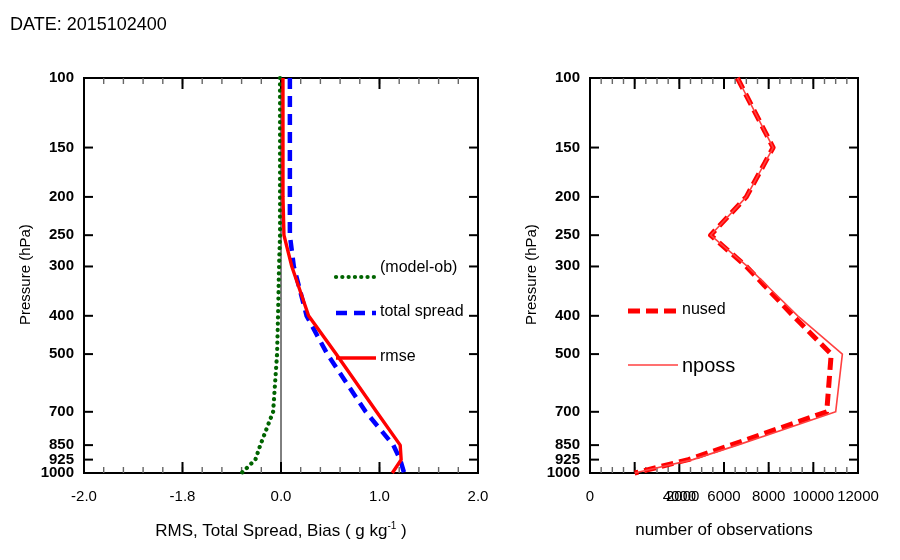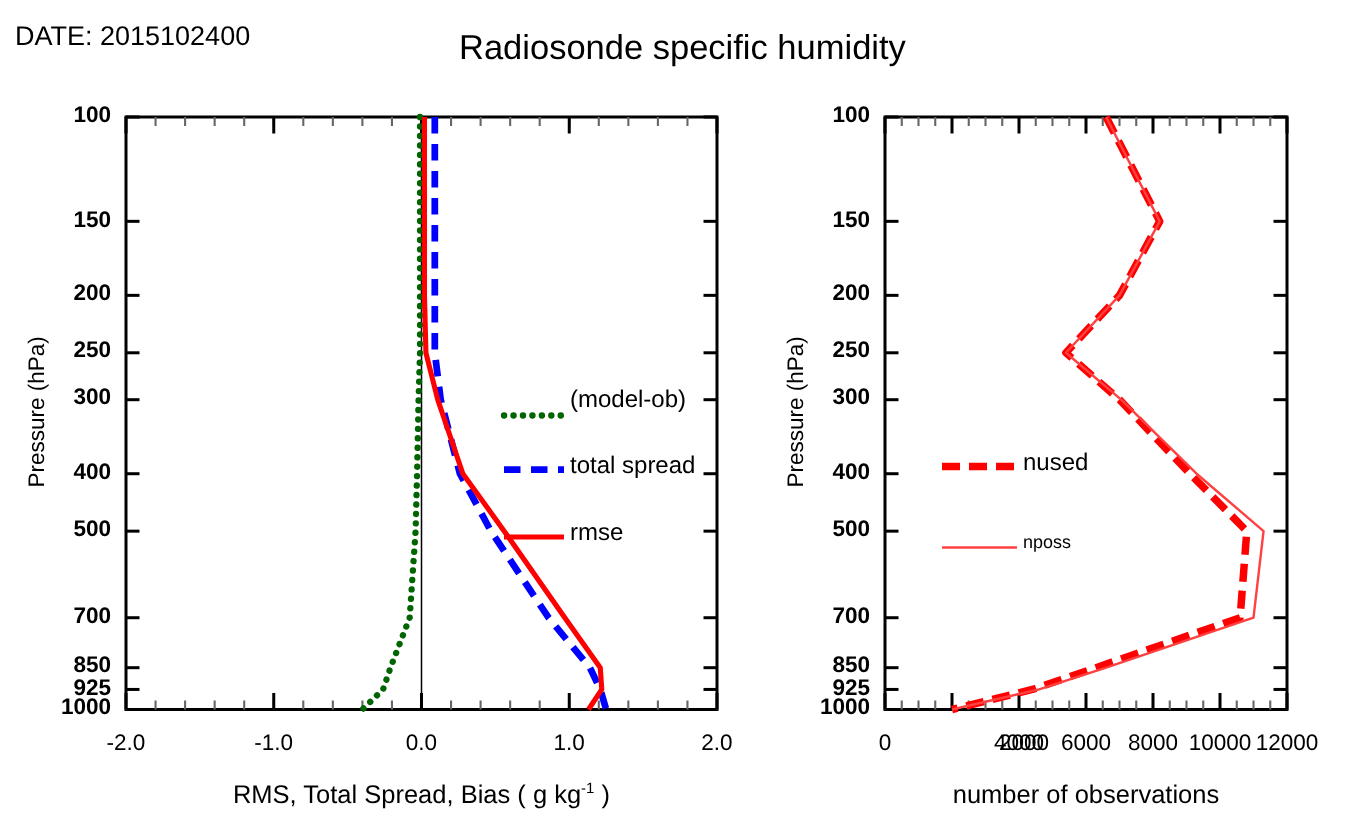--- a/index.html
+++ b/index.html
@@ -14,21 +14,20 @@
   .ytick-lab{text-align:right;font-weight:bold;}
   svg{position:absolute;left:0;top:0;overflow:visible;}
   .sup{font-size:10px;vertical-align:super;}
 </style>
 </head>
 <body>
 
 <div id="root">
 
   <div class="txt" id="date-label">DATE: 2015102400</div>
-  <div class="txt" id="main-title">Radiosonde specific humidity</div>
 
   <div class="ylab-rot" id="ylab-left" style="left:16px;top:325px;">Pressure (hPa)</div>
   <div class="ylab-rot" id="ylab-right" style="left:522px;top:325px;">Pressure (hPa)</div>
 
   <div class="axis-title" id="xlab-left" style="left:84px;top:520px;width:394px;">
     <span>RMS, Total Spread, Bias ( g kg</span><span class="sup">-1</span><span> )</span>
   </div>
 
   <div class="axis-title" id="xlab-right" style="left:590px;top:520px;width:268px;">number of observations</div>
 
@@ -225,30 +224,30 @@
       <div class="tick-lab ytick-lab" style="left: 534px; top: 186.907px; width: 46px; text-align: right;">200</div>
       <div class="tick-lab ytick-lab" style="left: 534px; top: 225.186px; width: 46px; text-align: right;">250</div>
       <div class="tick-lab ytick-lab" style="left: 534px; top: 256.463px; width: 46px; text-align: right;">300</div>
       <div class="tick-lab ytick-lab" style="left: 534px; top: 305.814px; width: 46px; text-align: right;">400</div>
       <div class="tick-lab ytick-lab" style="left: 534px; top: 344.093px; width: 46px; text-align: right;">500</div>
       <div class="tick-lab ytick-lab" style="left: 534px; top: 401.814px; width: 46px; text-align: right;">700</div>
       <div class="tick-lab ytick-lab" style="left: 534px; top: 435.12px; width: 46px; text-align: right;">850</div>
       <div class="tick-lab ytick-lab" style="left: 534px; top: 449.626px; width: 46px; text-align: right;">925</div>
       <div class="tick-lab ytick-lab" style="left: 534px; top: 463px; width: 46px; text-align: right;">1000</div>
       <div class="tick-lab" style="left: 84px; top: 487px; transform: translateX(-50%); text-align: center;">-2.0</div>
-      <div class="tick-lab" style="left: 182.5px; top: 487px; transform: translateX(-50%);">-1.0</div>
+      <div class="tick-lab" style="left: 182.5px; top: 487px; transform: translateX(-50%);">-1.8</div>
       <div class="tick-lab" style="left: 273px; top: 487px; transform: translateX(-50%); padding-left: 16px;">0.0</div>
       <div class="tick-lab" style="left: 379.5px; top: 487px; transform: translateX(-50%);">1.0</div>
       <div class="tick-lab" style="left: 478px; top: 487px; transform: translateX(-50%);">2.0</div>
       <div class="tick-lab" style="left: 590px; top: 487px; transform: translateX(-50%);">0</div>
       <div class="tick-lab" style="left: 634.667px; top: 487px; transform: translateX(-50%); margin-left: 48px;">2000</div>
       <div class="tick-lab" style="left: 679.333px; top: 487px; transform: translateX(-50%);">4000</div>
       <div class="tick-lab" style="left: 724px; top: 487px; transform: translateX(-50%);">6000</div>
       <div class="tick-lab" style="left: 768.667px; top: 487px; transform: translateX(-50%);">8000</div>
       <div class="tick-lab" style="left: 813.333px; top: 487px; transform: translateX(-50%);">10000</div>
       <div class="tick-lab" style="left: 858px; top: 487px; transform: translateX(-50%);">12000</div>
       <div class="tick-lab" style="left: 380px; top: 258px; font-size: 16px;">(model-ob)</div>
       <div class="tick-lab" style="left: 380px; top: 302px; font-size: 16px;">total spread</div>
       <div class="tick-lab" style="left: 380px; top: 347px; font-size: 16px;">rmse</div>
       <div class="tick-lab" style="left: 682px; top: 300px; font-size: 16px;">nused</div>
-      <div class="tick-lab" style="left: 682px; top: 354px; font-size: 12px;">nposs</div>
+      <div class="tick-lab" style="left: 682px; top: 354px; font-size: 20px;">nposs</div>
     </div>
 </div>
 
 </body></html>

